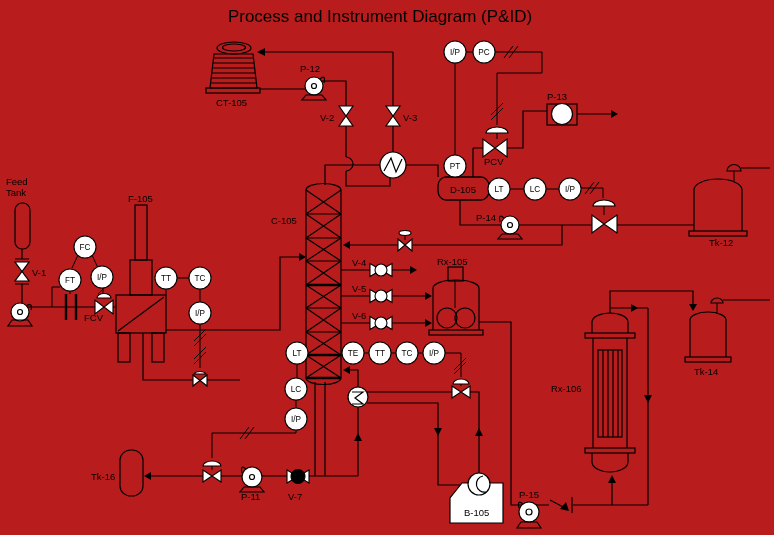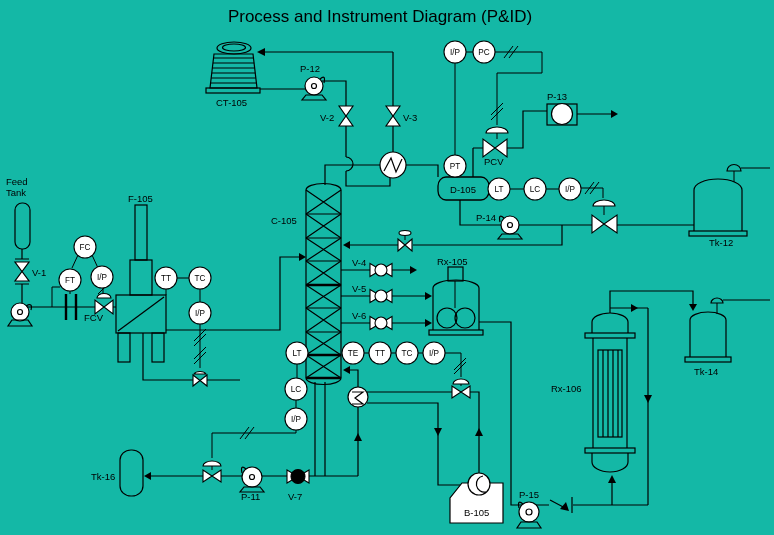--- a/index.html
+++ b/index.html
@@ -1,16 +1,16 @@
 <!DOCTYPE html>
 <html><head>
 <meta charset="utf-8">
 <style>
   html,body{margin:0;padding:0;background:#fff;}
-  .stage{position:relative;width:774px;height:535px;background:#14b8a6;font-family:"Liberation Sans",sans-serif;}
+  .stage{position:relative;width:774px;height:535px;background:#b91c1c;font-family:"Liberation Sans",sans-serif;}
   svg{position:absolute;left:0;top:0;}
   svg text{font-family:"Liberation Sans",sans-serif;fill:#000;}
   .lbl{font-size:9.5px;}
   .ttl{font-size:17px;}
 </style>
 </head>
 <body>
 
 <div class="stage">
 <svg width="774" height="535" viewBox="0 0 774 535">

